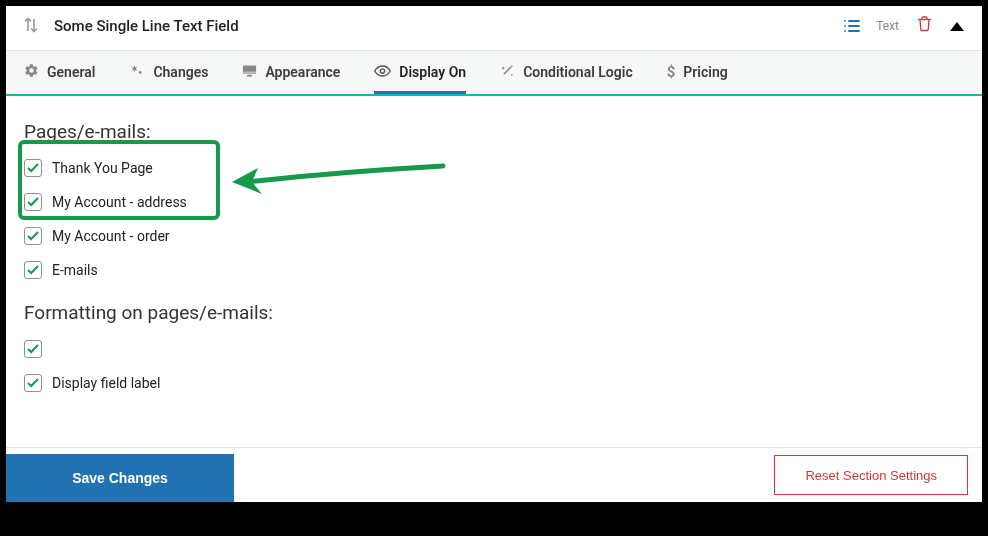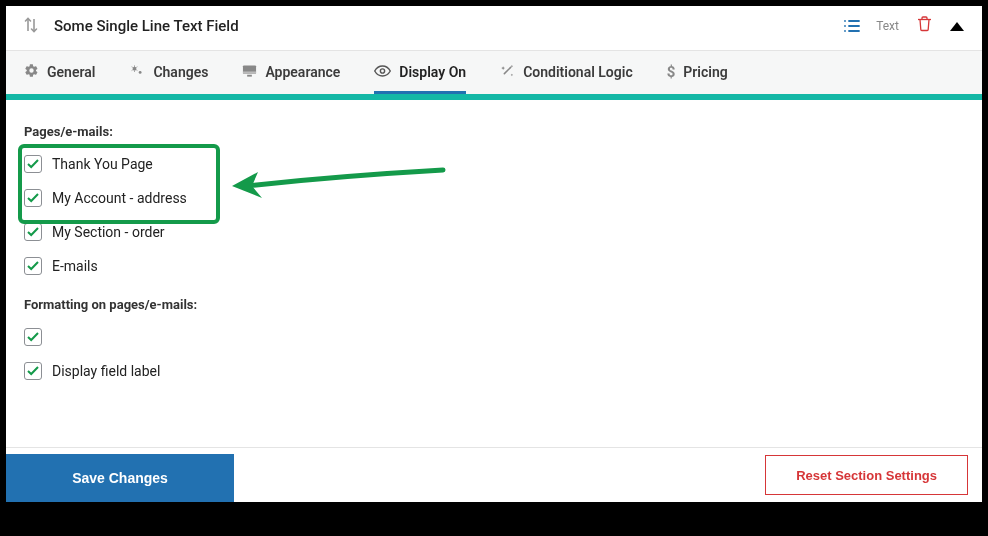--- a/index.html
+++ b/index.html
@@ -32,42 +32,42 @@
   .trash { color: #d63638; }
   .collapse-caret { width: 0; height: 0; border-left: 7px solid transparent; border-right: 7px solid transparent; border-bottom: 9px solid #000; }
 
   
   .tabs {
     display: flex;
     gap: 34px;
     padding: 0 18px;
     background: #f6f7f7;
     border-top: 1px solid #e4e4e4;
-    border-bottom: 6px solid #14b8a6;
+    border-bottom: 2px solid #14b8a6;
     min-height: 44px;
     position: relative;
   }
   .tab {
     display: flex;
     align-items: center;
     gap: 8px;
     font-size: 14px;
     font-weight: 600;
     color: #3c3c3c;
     padding: 12px 0 10px 0;
     cursor: pointer;
     border-bottom: 3px solid transparent;
   }
   .tab .ticon { color: #888; }
   .tab.active { border-bottom-color: #2271b1; color: #222; }
   .tab.active .ticon { color: #555; }
 
   
   .content { padding: 18px 18px 0 18px; position: relative; }
-  .section-label { font-size: 13px; color: #333; margin: 6px 0 14px 0; font-weight: bold; }
+  .section-label { font-size: 19px; color: #333; margin: 6px 0 14px 0; }
   .check-row { display: flex; align-items: center; gap: 10px; margin: 16px 0; font-size: 14px; color: #222; }
   .chk {
     width: 18px; height: 18px; border: 1px solid #8c8f94; border-radius: 3px;
     display: flex; align-items: center; justify-content: center; background: #fff;
     cursor: pointer;
   }
   .chk svg { display: block; }
 
   .highlight-box {
     position: absolute;
@@ -110,21 +110,21 @@
     align-self: flex-end;
     width: 228px;
     margin-top: 36px;
   }
   .reset-btn {
     background: #fff;
     color: #d63638;
     border: 1px solid #d63638;
     padding: 0 30px;
     font-size: 13px;
-    font-weight: 700;
+    font-weight: 400;
     cursor: pointer;
     height: 40px;
     align-self: center;
   }
 </style>
 </head>
 <body>
 
 <div class="panel">
 
@@ -242,21 +242,21 @@
         </span>
       <span>My Account - address</span>
     </div>
 
     <div class="check-row">
       <span class="chk">
           <svg width="12" height="10" viewBox="0 0 12 10">
             <path d="M1 5 L4.2 8 L11 1" fill="none" stroke="#149a4a" stroke-width="2"></path>
           </svg>
         </span>
-      <span>My Section - order</span>
+      <span>My Account - order</span>
     </div>
 
     <div class="check-row">
       <span class="chk">
           <svg width="12" height="10" viewBox="0 0 12 10">
             <path d="M1 5 L4.2 8 L11 1" fill="none" stroke="#149a4a" stroke-width="2"></path>
           </svg>
         </span>
       <span>E-mails</span>
     </div>

